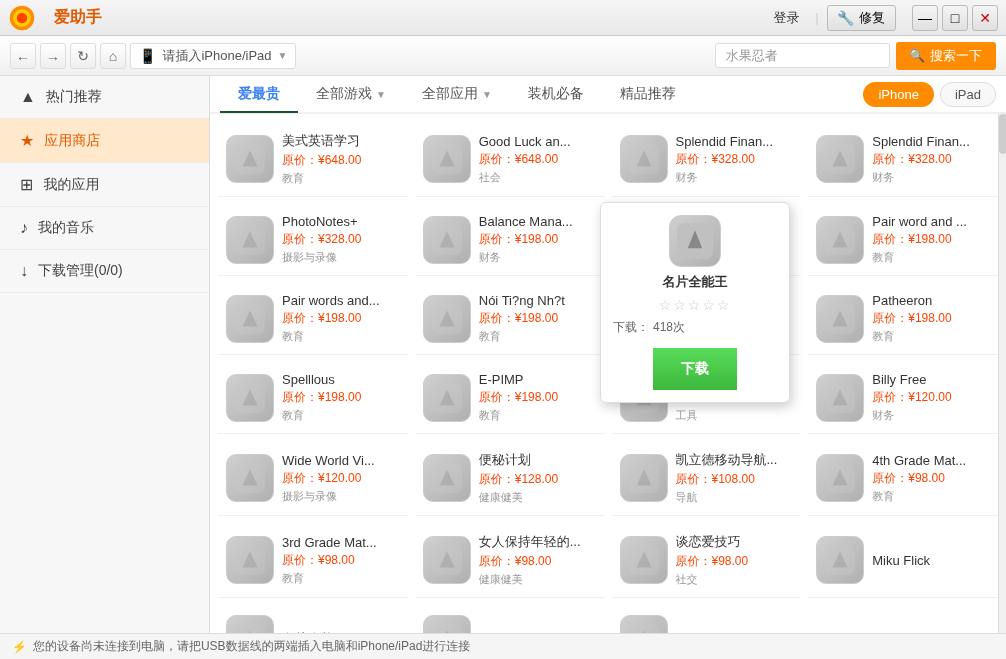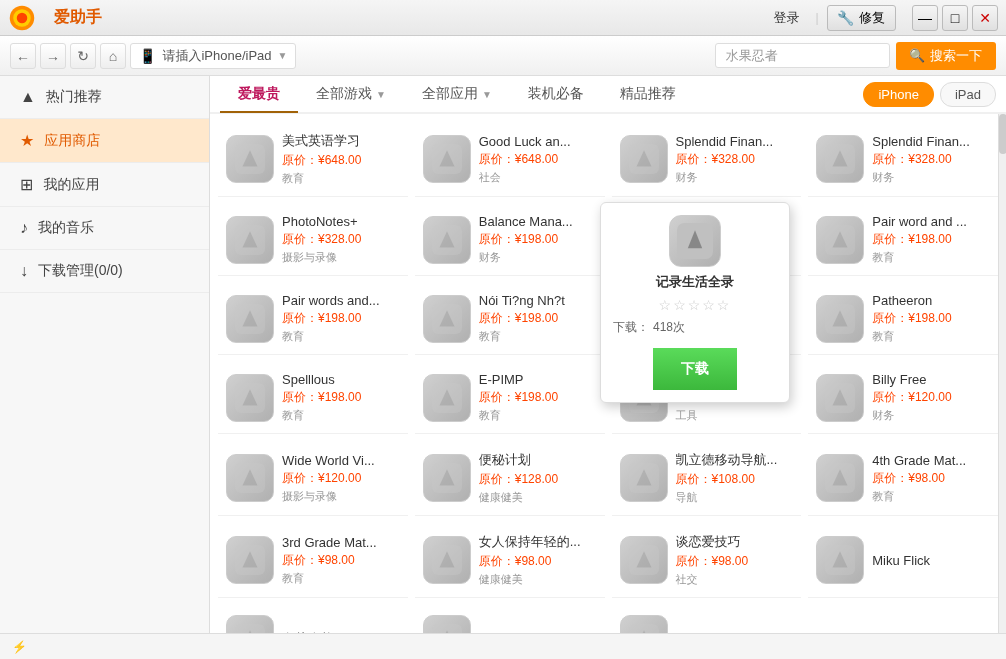--- a/index.html
+++ b/index.html
@@ -64,21 +64,21 @@
 
     
     .tab-bar {
       display: flex; align-items: center; border-bottom: 2px solid #f0f0f0;
       background: #fff; padding: 0 10px; height: 38px; gap: 0;
     }
     .tab {
       padding: 8px 18px; cursor: pointer; font-size: 14px; color: #555; position: relative;
       display: flex; align-items: center; gap: 4px;
     }
-    .tab.active { color: #be185d; border-bottom: 2px solid #a16207; margin-bottom: -2px; font-weight: bold; }
+    .tab.active { color: #3b82f6; border-bottom: 2px solid #14532d; margin-bottom: -2px; font-weight: bold; }
     .tab-arrow { font-size: 10px; color: #999; }
     .tab-right { margin-left: auto; display: flex; gap: 6px; }
     .device-tab {
       padding: 4px 14px; border: 1px solid #ddd; border-radius: 12px; cursor: pointer;
       font-size: 13px; color: #555; background: #f8f8f8;
     }
     .device-tab.active { background: #ff8c00; color: #fff; border-color: #ff8c00; }
 
     
     .app-grid-container { flex: 1; overflow-y: auto; overflow-x: hidden; position: relative; }
@@ -580,34 +580,35 @@
   </div>
         </div>
 
       <div class="tooltip-popup">
         <div class="tooltip-app-icon">
           <svg viewBox="0 0 40 40" width="36" height="36">
             <rect width="40" height="40" rx="8" fill="#c0c0c0"></rect>
             <polygon points="20,8 28,28 12,28" fill="#888"></polygon>
           </svg>
         </div>
-        <div class="tooltip-title">记录生活全录</div>
+        <div class="tooltip-title">名片全能王</div>
         <div class="stars">☆☆☆☆☆</div>
         <div class="tooltip-info">
           <div>
             <span>下载：</span>
             <span>418次</span>
           </div>
         </div>
         <button class="tooltip-download-btn">下载</button>
       </div>
 
       <div style="position:absolute;right:0;top:0;width:8px;height:100%;background:#f0f0f0;border-left:1px solid #ddd;">
         <div style="position:absolute;top:0;width:8px;height:40px;background:#ccc;border-radius:4px;"></div>
       </div>
     </div>
 
   </div>
 </div>
 
 <div class="status-bar">
   <span class="status-icon">⚡</span>
+  <span>您的设备尚未连接到电脑，请把USB数据线的两端插入电脑和iPhone/iPad进行连接</span>
 </div>
 
 </body></html>

